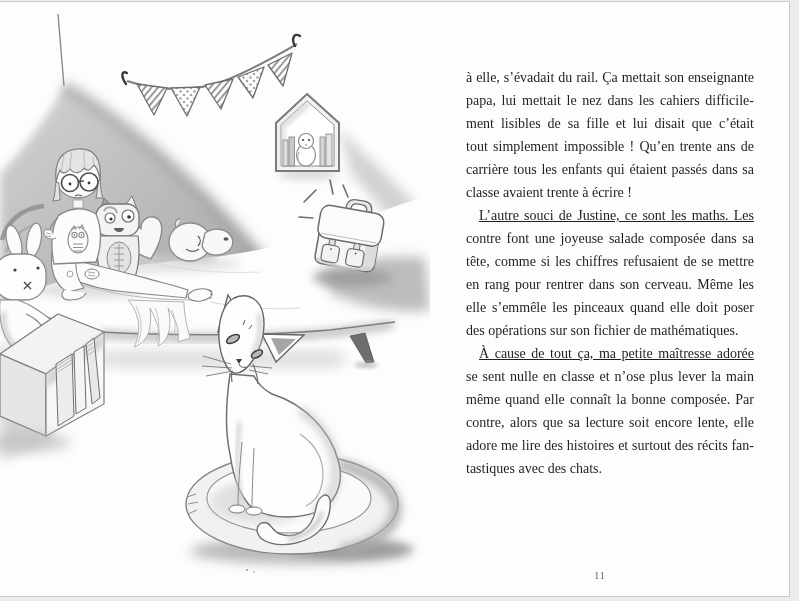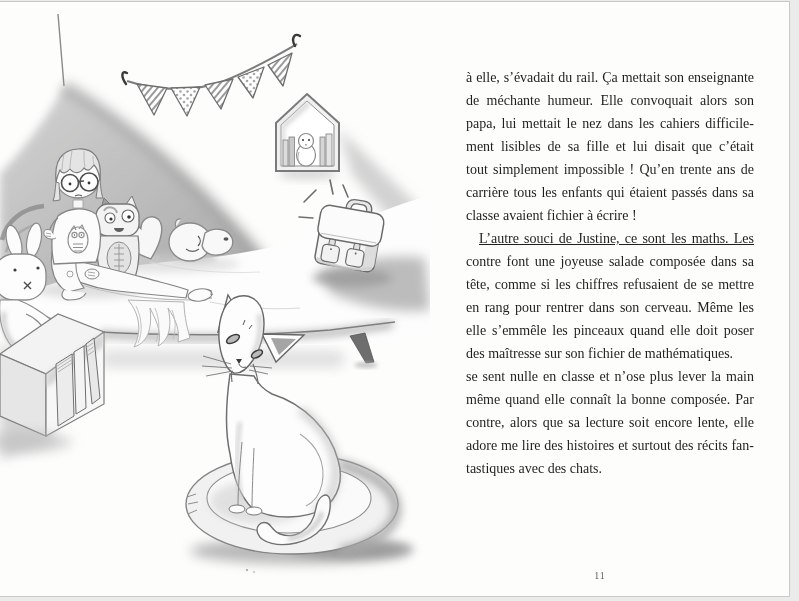--- a/index.html
+++ b/index.html
@@ -316,36 +316,36 @@
             <path d="M239,362 C240,365 243,366 246,365" stroke="#555555" stroke-width="1" fill="none"></path>
             <path d="M231,362 L203,354 M232,366 L202,364 M233,369 L206,374 M250,364 L272,366 M249,368 L268,372" stroke="#777777" stroke-width="0.9"></path>
           </g>
         </g>
       </g>
     </svg>
 
     <div class="textcol">
       <div class="para">
         <div class="ln">à elle, s’évadait du rail. Ça mettait son enseignante</div>
-        <div class="ln">de méchante humeur. Elle convoquait alors son</div>
         <div class="ln">papa, lui mettait le nez dans les cahiers difficile-</div>
         <div class="ln">ment lisibles de sa fille et lui disait que c’était</div>
         <div class="ln">tout simplement impossible ! Qu’en trente ans de</div>
         <div class="ln">carrière tous les enfants qui étaient passés dans sa</div>
-        <div class="ln last">classe avaient fichier à écrire !</div>
+        <div class="ln last">classe avaient trente à écrire !</div>
       </div>
       <div class="para">
         <div class="ln indent">L’autre souci de Justine, ce sont les maths. Les</div>
         <div class="ln">contre font une joyeuse salade composée dans sa</div>
         <div class="ln">tête, comme si les chiffres refusaient de se mettre</div>
         <div class="ln">en rang pour rentrer dans son cerveau. Même les</div>
         <div class="ln">elle s’emmêle les pinceaux quand elle doit poser</div>
-        <div class="ln last">des maîtresse sur son fichier de mathématiques.</div>
+        <div class="ln last">des opérations sur son fichier de mathématiques.</div>
       </div>
       <div class="para">
+        <div class="ln indent">À cause de tout ça, ma petite maîtresse adorée</div>
         <div class="ln">se sent nulle en classe et n’ose plus lever la main</div>
         <div class="ln">même quand elle connaît la bonne composée. Par</div>
         <div class="ln">contre, alors que sa lecture soit encore lente, elle</div>
         <div class="ln">adore me lire des histoires et surtout des récits fan-</div>
         <div class="ln last">tastiques avec des chats.</div>
       </div>
     </div>
 
     <div class="pageno">11</div>
   </div>

